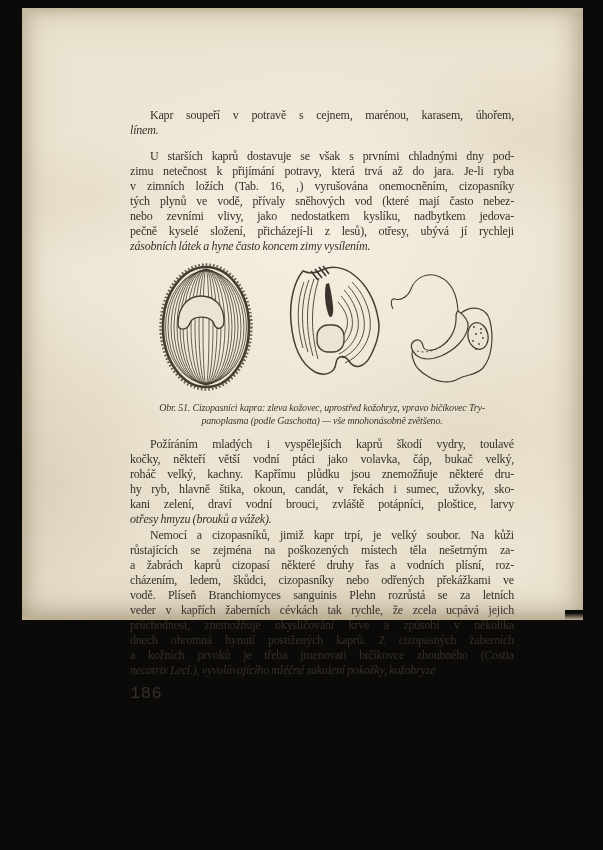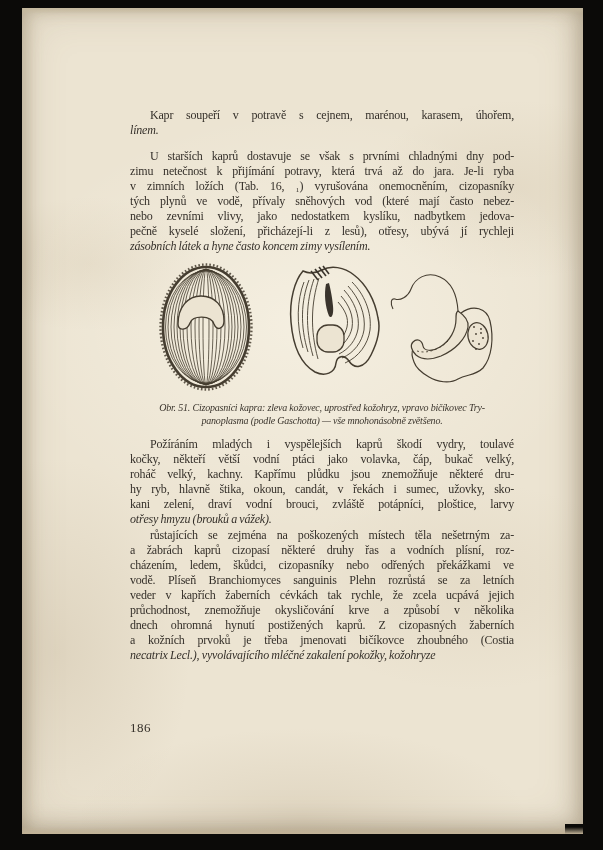--- a/index.html
+++ b/index.html
@@ -5,21 +5,21 @@
   html,body{margin:0;padding:0;}
   body{
     width:603px;height:850px;
     background:#0b0a08;
     position:relative;
     overflow:hidden;
     font-family:"Liberation Serif","DejaVu Serif",serif;
   }
   .scan{position:absolute;inset:0;background:#0b0a08;}
   .page{
-    position:absolute;left:22px;top:8px;width:561px;height:826px;
+    position:absolute;left:22px;top:8px;width:561px;height:612px;
     background-color:#ece4d2;
     background-image:
       radial-gradient(ellipse 420px 300px at 50% 38%, rgba(255,252,242,0.45), rgba(255,252,242,0) 70%),
       radial-gradient(ellipse 160px 90px at 12% 31%, rgba(168,146,108,0.13), rgba(168,146,108,0) 75%),
       radial-gradient(ellipse 200px 120px at 88% 22%, rgba(168,146,108,0.12), rgba(168,146,108,0) 75%),
       radial-gradient(ellipse 240px 140px at 80% 70%, rgba(168,146,108,0.10), rgba(168,146,108,0) 75%),
       radial-gradient(ellipse 180px 260px at 6% 78%, rgba(150,128,92,0.16), rgba(150,128,92,0) 75%),
       radial-gradient(ellipse 300px 120px at 50% 98%, rgba(150,128,92,0.14), rgba(150,128,92,0) 75%);
     box-shadow:
       inset 0 0 46px rgba(118,98,66,0.20),
@@ -48,22 +48,22 @@
   }
   .para .line:first-child{text-indent:20px;}
   .para .line:last-child{text-align-last:left;font-style:italic;}
   .para .line:only-child{text-align-last:left;}
   .caption{position:absolute;left:88px;width:424px;color:#3a342c;}
   .caption .cap-line{
     font-size:10px;line-height:12.5px;letter-spacing:-0.2px;
     text-align:center;white-space:nowrap;
   }
   .pagenum{
-    position:absolute;left:108px;top:712px;
-    font-size:13px;color:#35302a;letter-spacing:0.5px;
+    position:absolute;left:108px;top:676px;
+    font-size:17px;color:#35302a;letter-spacing:0.5px;font-family:Liberation Mono, monospace;
   }
   .p1{top:100px;} .p2{top:141px;} .p3{top:429px;} .p4{top:520px;}
   .caption{top:394px;font-style:italic;}
   svg.figure{position:absolute;left:123px;top:250px;}
   svg .ln{fill:none;stroke:#453d30;}
 </style>
 </head>
 <body>
 
 <div class="scan">
@@ -152,20 +152,21 @@
     <div class="textcol para p3">
         <div class="line">Požíráním mladých i vyspělejších kaprů škodí vydry, toulavé</div>
         <div class="line">kočky, někteří větší vodní ptáci jako volavka, čáp, bukač velký,</div>
         <div class="line">roháč velký, kachny. Kapřímu plůdku jsou znemožňuje některé dru-</div>
         <div class="line">hy ryb, hlavně štika, okoun, candát, v řekách i sumec, užovky, sko-</div>
         <div class="line">kani zelení, draví vodní brouci, zvláště potápníci, ploštice, larvy</div>
         <div class="line">otřesy hmyzu (brouků a vážek).</div>
       </div>
 
     <div class="textcol para p4">
+        <div class="line">Nemocí a cizopasníků, jimiž kapr trpí, je velký soubor. Na kůži</div>
         <div class="line">růstajících se zejména na poškozených místech těla nešetrným za-</div>
         <div class="line">a žabrách kaprů cizopasí některé druhy řas a vodních plísní, roz-</div>
         <div class="line">cházením, ledem, škůdci, cizopasníky nebo odřených překážkami ve</div>
         <div class="line">vodě. Plíseň Branchiomyces sanguinis Plehn rozrůstá se za letních</div>
         <div class="line">veder v kapřích žaberních cévkách tak rychle, že zcela ucpává jejich</div>
         <div class="line">průchodnost, znemožňuje okysličování krve a způsobí v několika</div>
         <div class="line">dnech ohromná hynutí postižených kaprů. Z cizopasných žaberních</div>
         <div class="line">a kožních prvoků je třeba jmenovati bičíkovce zhoubného (Costia</div>
         <div class="line">necatrix Lecl.), vyvolávajícího mléčné zakalení pokožky, kožohryze</div>
       </div>

